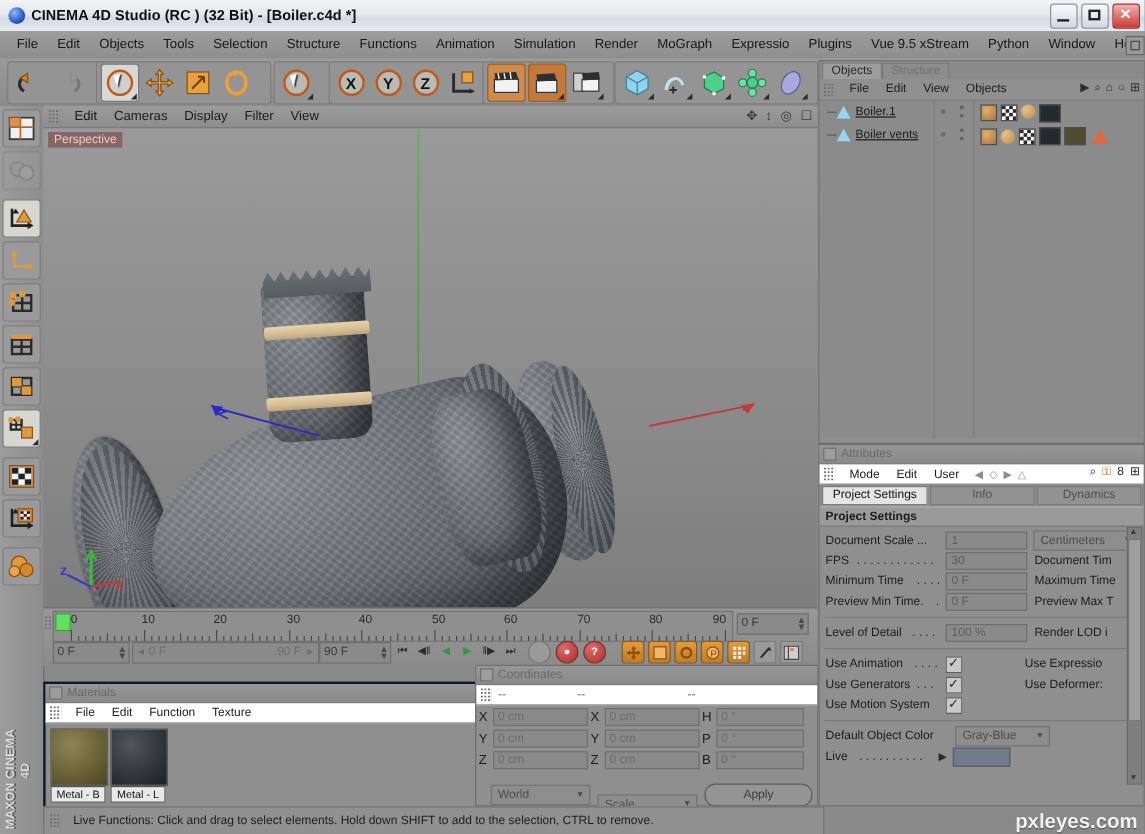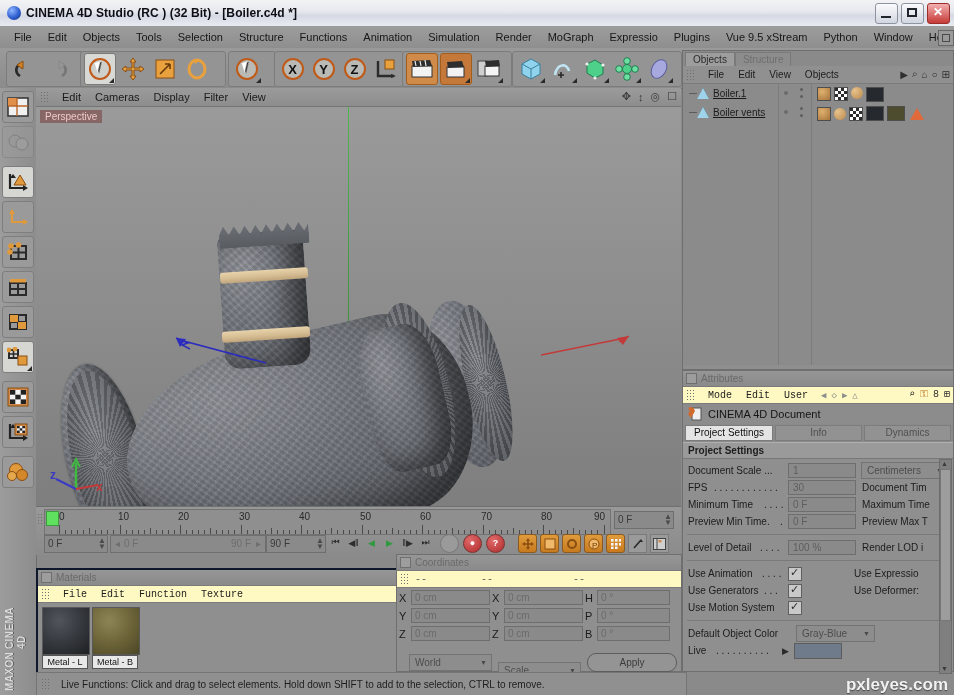--- a/index.html
+++ b/index.html
@@ -142,21 +142,21 @@
   
   .matpanel{position:absolute;left:36px;top:568px;width:358px;height:116px;
     background:#8f8f8f;border:2px solid #0f172a;}
   .coordpanel{position:absolute;left:396px;top:554px;width:284px;height:116px;
     background:#8f8f8f;border:1px solid #6f6f6f;}
   .ptitle{height:15px;display:flex;align-items:center;padding-left:3px;gap:4px;
     background:linear-gradient(180deg,#969696,#8a8a8a);border-bottom:1px solid #7a7a7a;}
   .pt-box{width:9px;height:9px;border:1px solid #6f6f6f;background:#9d9d9d;}
   .pt-lab{font-size:10px;color:#6a6a6a;}
   .pmenu{height:16px;display:flex;align-items:center;padding-left:3px;
-    background:#fef9c3;border-bottom:1px solid #7b7b7b;font-family:Liberation Mono, monospace;}
+    background:#ffffff;border-bottom:1px solid #7b7b7b;}
   .pmenu .mi{padding:0 7px;font-size:10px;color:#1c1c1c;}
   .matgrid{padding:4px;display:flex;gap:4px;}
   .matcell{width:46px;}
   .matsw{width:46px;height:46px;border:1px solid #585858;}
   .matsw.a{background:radial-gradient(circle at 35% 28%,#8d8456,#6a6236 55%,#4a4526 100%);}
   .matsw.b{background:radial-gradient(circle at 35% 28%,#51555c,#33363b 55%,#1e2023 100%);}
   .matlab{background:#e8e8e8;border:1px solid #555;font-size:9px;text-align:center;
     color:#111;height:12px;line-height:12px;overflow:hidden;white-space:nowrap;}
   .coordrow{display:flex;align-items:center;height:17px;margin:1px 0 0 2px;gap:2px;}
   .axlab{width:10px;font-size:11px;color:#1c1c1c;}
@@ -750,26 +750,26 @@
     </div>
     <div class="pmenu">
       <span class="grip"></span>
       <span class="mi">File</span>
       <span class="mi">Edit</span>
       <span class="mi">Function</span>
       <span class="mi">Texture</span>
     </div>
     <div class="matgrid">
       <div class="matcell">
+        <div class="matsw a"></div>
+        <div class="matlab">Metal - B</div>
+      </div>
+      <div class="matcell">
         <div class="matsw b"></div>
         <div class="matlab">Metal - L</div>
-      </div>
-      <div class="matcell">
-        <div class="matsw a"></div>
-        <div class="matlab">Metal - B</div>
       </div>
     </div>
   </div>
 
   <div class="coordpanel">
     <div class="ptitle">
       <span class="pt-box"></span>
       <span class="pt-lab">Coordinates</span>
     </div>
     <div class="pmenu">
@@ -889,30 +889,20 @@
         <span>△</span>
       </span>
       <span style="position:absolute;right:3px;top:1px;display:flex;gap:5px;align-items:center;font-size:10px;color:#2f2f2f;">
         <span>⌕</span>
         <span style="color:#b06a1e;">⚿</span>
         <span>8</span>
         <span>⊞</span>
       </span>
     </div>
 
-    <div class="attrobj">
-      <span>
-        <svg width="16" height="16" viewBox="0 0 16 16">
-            <rect x="5" y="3" width="9" height="12" fill="#efefef" stroke="#555"></rect>
-            <path d="M1 9 L6 2 L8 6 L4 13 Z" fill="#d06a2e"></path>
-            <circle cx="3.5" cy="4" r="2" fill="#d06a2e"></circle>
-          </svg>
-      </span>
-      <span style="font-size:11px;color:#141414;">CINEMA 4D Document</span>
-    </div>
 
     <div class="attrtabs">
       <span class="atab on">Project Settings</span>
       <span class="atab" style="flex:1;text-align:center;">Info</span>
       <span class="atab" style="flex:1;text-align:center;">Dynamics</span>
     </div>
 
     <div class="secthead">Project Settings</div>
 
     <div style="position:relative;height:215px;overflow:hidden;">

